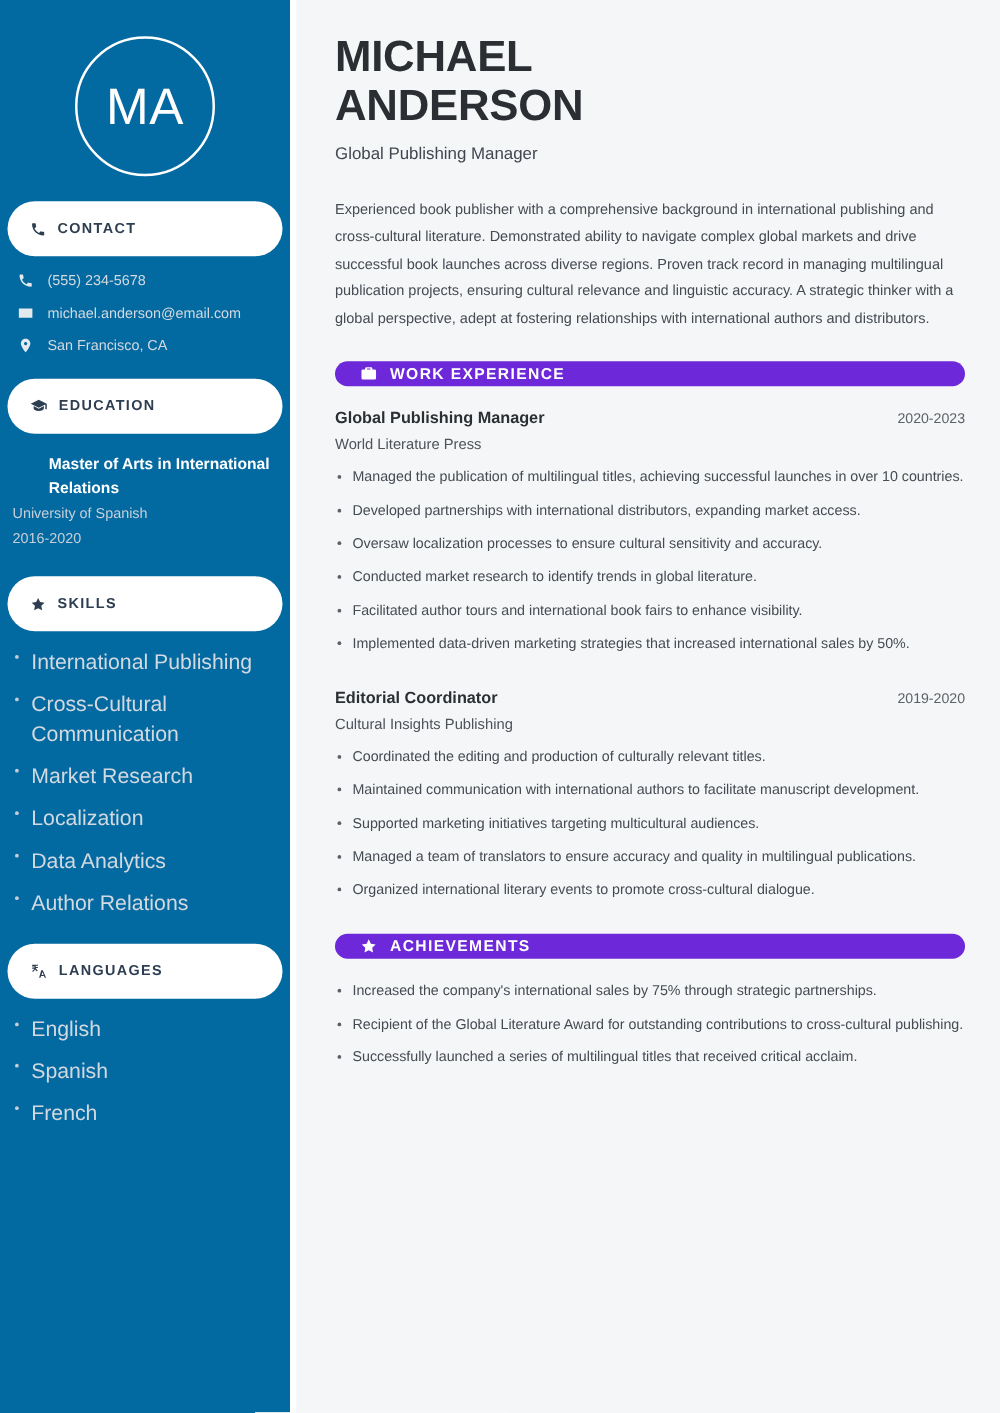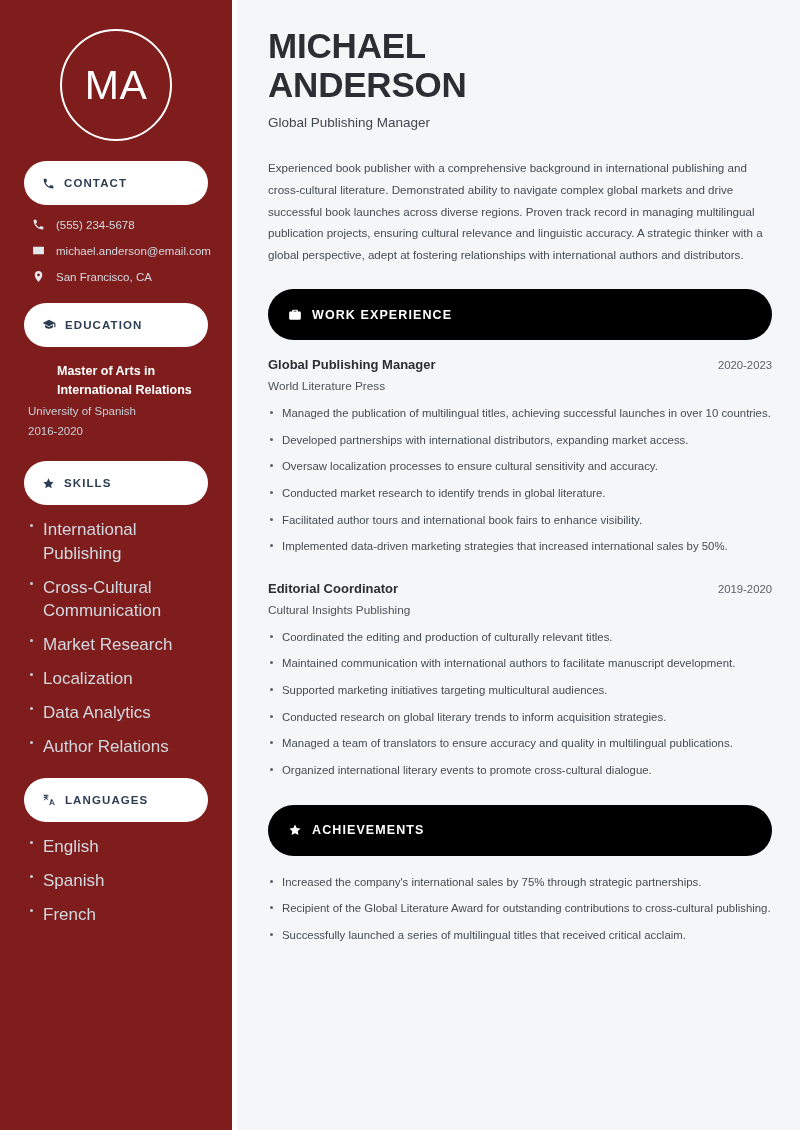--- a/index.html
+++ b/index.html
@@ -17,22 +17,22 @@
     height: 1130px;
     display: flex;
     background: #ffffff;
     overflow: hidden;
   }
 
   
   .sidebar {
     width: 232px;
     flex: 0 0 232px;
-    background: #7f1d1d;
-    padding: 0 24px;
+    background: #0369a1;
+    padding: 0 6px;
     position: relative;
   }
 
   .avatar-wrap {
     display: flex;
     justify-content: center;
     padding-top: 29px;
   }
   .avatar {
     width: 112px;
@@ -146,23 +146,23 @@
 
   .summary {
     color: #454b53;
     font-size: 11.6px;
     line-height: 1.86;
     margin-top: 27px;
     text-align: left;
   }
 
   .main-pill {
-    background: #000000;
+    background: #6d28d9;
     border-radius: 999px;
-    height: 51px;
+    height: 20px;
     display: flex;
     align-items: center;
     gap: 10px;
     padding-left: 20px;
     margin-top: 24px;
     margin-bottom: 17px;
   }
   .main-pill .pill-label {
     color: #ffffff;
     font-size: 12.5px;
@@ -361,21 +361,20 @@
     <div class="job">
       <div class="job-head">
         <span class="job-title">Editorial Coordinator</span>
         <span class="job-dates">2019-2020</span>
       </div>
       <div class="job-org">Cultural Insights Publishing</div>
       <ul class="bullets">
         <li>Coordinated the editing and production of culturally relevant titles.</li>
         <li>Maintained communication with international authors to facilitate manuscript development.</li>
         <li>Supported marketing initiatives targeting multicultural audiences.</li>
-        <li>Conducted research on global literary trends to inform acquisition strategies.</li>
         <li>Managed a team of translators to ensure accuracy and quality in multilingual publications.</li>
         <li>Organized international literary events to promote cross-cultural dialogue.</li>
       </ul>
     </div>
 
     <div class="main-pill">
       <span>
         <svg width="14" height="14" viewBox="0 0 24 24" fill="#ffffff">
           <path d="M12 2.5l2.9 6.1 6.6.9-4.8 4.6 1.2 6.6L12 17.6 6.1 20.7l1.2-6.6-4.8-4.6 6.6-.9L12 2.5z"></path>
         </svg>

